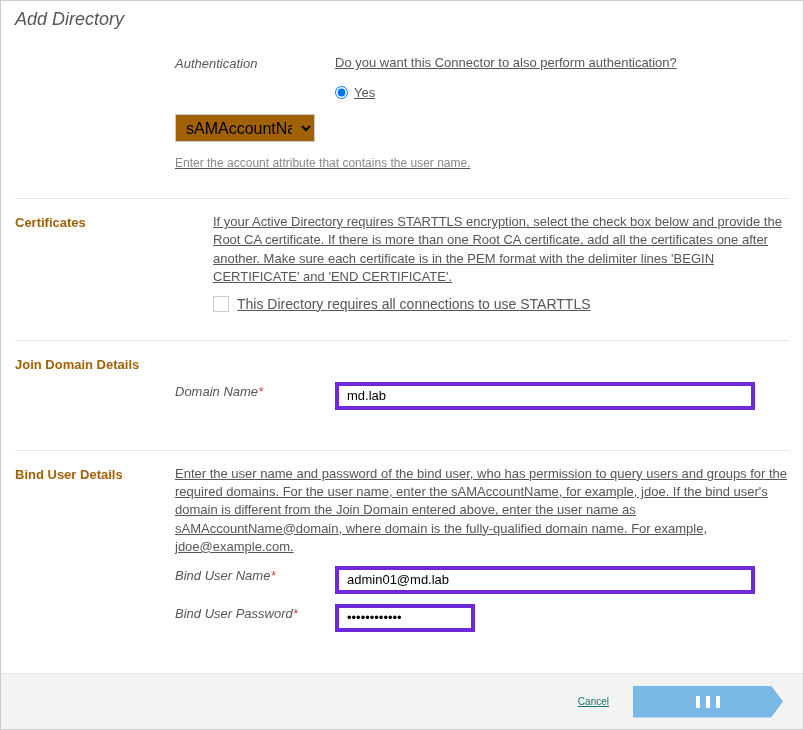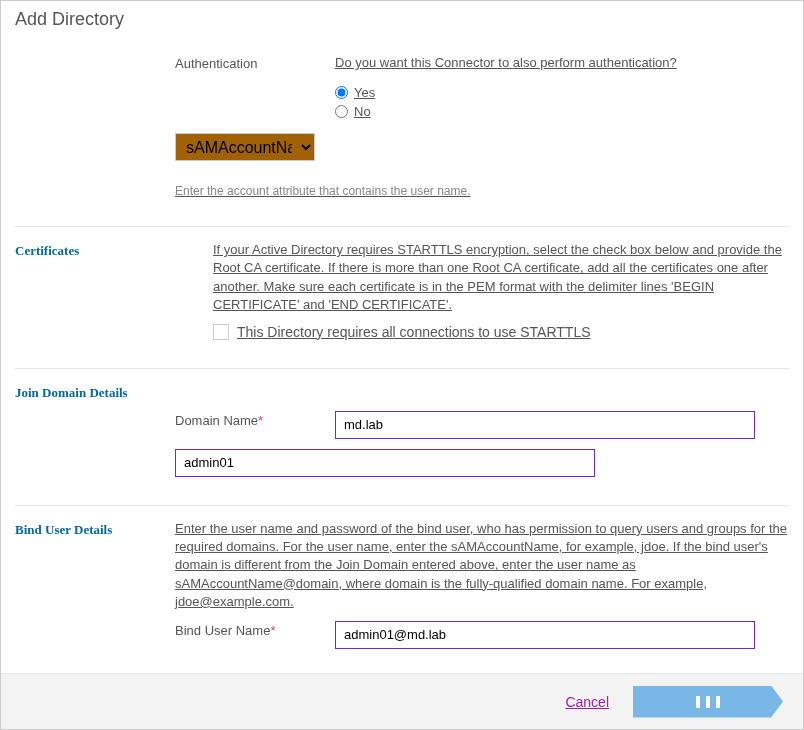--- a/index.html
+++ b/index.html
@@ -12,20 +12,21 @@
       height: 730px;
       overflow: hidden;
       position: relative;
       border: 1px solid #ccc;
     }
     .dialog-title {
       font-size: 18px;
       font-weight: normal;
       color: #565656;
       padding: 8px 14px 10px 14px;
+      font-style: italic;
     }
     .scroll-area {
       height: 616px;
       overflow-y: scroll;
       padding: 0 14px 0 14px;
     }
     .scroll-area::-webkit-scrollbar { width: 14px; background: #f7f7f7; }
     .scroll-area::-webkit-scrollbar-thumb { background: #c2c2c2; border-radius: 0; border: 2px solid #f7f7f7; }
     .scroll-area::-webkit-scrollbar-button { background: #f1f1f1; height: 14px; }
 
@@ -37,57 +38,57 @@
 
     .row {
       display: flex;
       align-items: flex-start;
       margin-bottom: 10px;
     }
     .left-col {
       width: 160px;
       flex: 0 0 160px;
       font-size: 13px;
-      color: #0369a1;
+      color: #a16207;
       font-weight: bold;
       padding-top: 2px;
-      font-family: Liberation Serif, serif;
     }
     .mid-col {
       width: 160px;
       flex: 0 0 160px;
       font-size: 13px;
       color: #565656;
       padding-top: 2px;
+      font-style: italic;
     }
     .right-col {
       flex: 1;
       color: #565656;
       text-decoration: underline;
     }
     .req { color: #c94b4b; }
 
     .desc-text { color: #565656; line-height: 1.4; }
-    .help-text { color: #888; font-size: 12px; margin-top: 23px; display: block; }
+    .help-text { color: #888; font-size: 12px; margin-top: 14px; display: block; }
 
     .radio-group { margin-top: 13px; }
     .radio-item { display: flex; align-items: center; margin-bottom: 4px; font-size: 13px; }
     .radio-item input { margin-right: 6px; }
 
     select.sel {
       height: 28px;
       border: 1px solid #ccc;
       background: #a16207;
       font-size: 16px;
       padding: 2px 6px;
       width: 140px;
     }
     input.txt {
       height: 28px;
-      border: 1px solid #6d28d9;
+      border: 4px solid #6d28d9;
       background: #fff;
       font-size: 13px;
       padding: 2px 8px;
       width: 100%;
       max-width: 420px;
     }
     input.pwd { width: 140px; }
 
     .chk-row { display: flex; align-items: flex-end; margin-top: 10px; }
     .chk {
@@ -104,22 +105,22 @@
       border-top: 1px solid #e5e5e5;
       display: flex;
       align-items: center;
       justify-content: flex-end;
       padding: 0 20px;
       gap: 10px;
     }
     .btn-cancel {
       background: transparent;
       border: none;
-      color: #a21caf;
-      font-size: 14px;
+      color: #0f766e;
+      font-size: 10px;
       cursor: pointer;
       padding: 8px 14px;
       text-decoration: underline;
     }
     .btn-primary {
       position: relative;
       background: #79b7e7;
       border: none;
       height: 32px;
       width: 150px;
@@ -143,24 +144,20 @@
     <div class="row">
       <div class="left-col"></div>
       <div class="mid-col">Authentication</div>
       <div class="right-col">
         <span class="desc-text">Do you want this Connector to also perform authentication?</span>
         <div class="radio-group">
           <label class="radio-item">
             <input type="radio" name="auth" checked="" style="">
             <span>Yes</span>
           </label>
-          <label class="radio-item">
-            <input type="radio" name="auth" style="">
-            <span>No</span>
-          </label>
         </div>
       </div>
     </div>
 
     <div class="row">
       <div class="left-col"></div>
       <div class="right-col">
         <select class="sel">
           <option>sAMAccountName</option>
         </select>
@@ -190,23 +187,20 @@
       <div class="left-col"></div>
       <div class="mid-col">
         <span>Domain Name</span><span class="req">*</span>
       </div>
       <div class="right-col">
         <input class="txt" type="text" value="md.lab" style="">
       </div>
     </div>
     <div class="row">
       <div class="left-col"></div>
-      <div class="right-col">
-        <input class="txt" type="text" value="admin01" style="">
-      </div>
     </div>
   </div>
 
   <div class="section">
     <div class="row">
       <div class="left-col">Bind User Details</div>
       <div class="right-col">
         <div class="desc-text">Enter the user name and password of the bind user, who has permission to query users and groups for the required domains. For the user name, enter the sAMAccountName, for example, jdoe. If the bind user's domain is different from the Join Domain entered above, enter the user name as sAMAccountName@domain, where domain is the fully-qualified domain name. For example, jdoe@example.com.</div>
       </div>
     </div>

